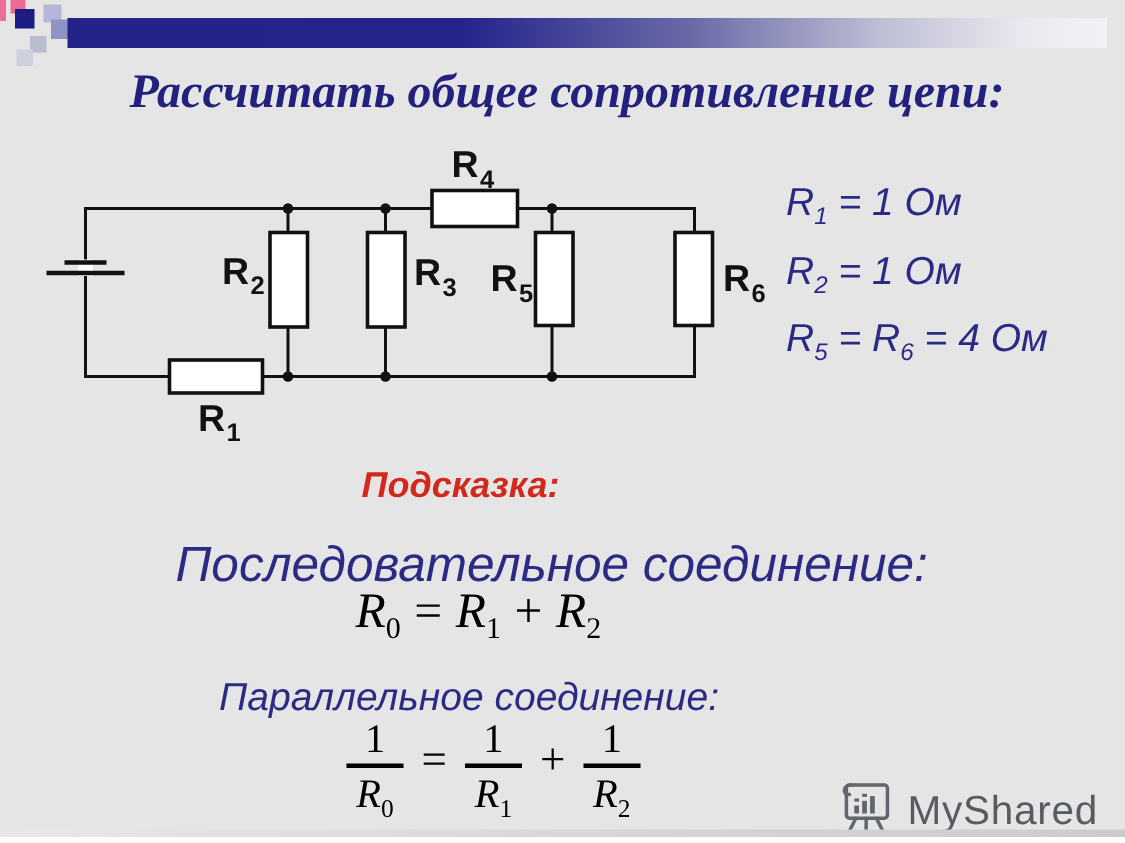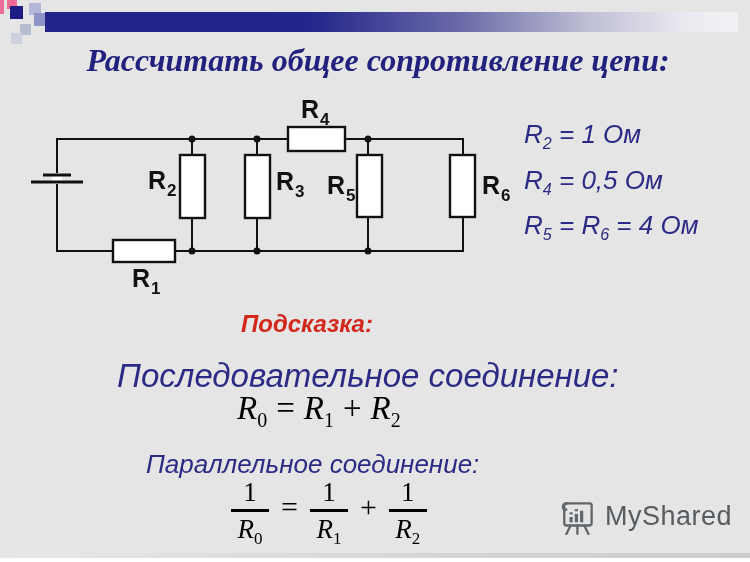--- a/index.html
+++ b/index.html
@@ -69,21 +69,21 @@
     font-family:"Liberation Serif",serif;color:#000;
   }
   .frac{display:flex;flex-direction:column;align-items:center;min-width:44px;}
   .frac .num{font-size:27px;line-height:1.05;}
   .frac .bar{width:38px;height:2.2px;background:#000;margin:3px 0 2px 0;}
   .frac .den{font-size:27px;font-style:italic;line-height:1.15;}
   .frac .den sub{font-size:17px;font-style:normal;line-height:0;}
   .pf-op{font-size:30px;margin:0 9px;transform:translateY(-4px);}
   
   .watermark{
-    position:absolute;left:560px;top:496px;display:flex;align-items:center;gap:7px;
+    position:absolute;left:560px;top:516px;display:flex;align-items:flex-end;gap:7px;
   }
   .wm-text{font-size:27px;letter-spacing:0.5px;color:#575c60;}
 </style>
 </head>
 <body>
 
 <div class="slide">
 
   <div class="deco sq-pink-strip"></div>
   <div class="deco sq-pink"></div>
@@ -126,22 +126,22 @@
       <text class="clabel" x="112" y="192"><tspan>R</tspan><tspan class="svgsub" dy="7" dx="1">1</tspan></text>
       <text class="clabel" x="128" y="94"><tspan>R</tspan><tspan class="svgsub" dy="7" dx="1">2</tspan></text>
       <text class="clabel" x="256" y="95"><tspan>R</tspan><tspan class="svgsub" dy="7" dx="1">3</tspan></text>
       <text class="clabel" x="281" y="23"><tspan>R</tspan><tspan class="svgsub" dy="7" dx="1">4</tspan></text>
       <text class="clabel" x="307" y="99"><tspan>R</tspan><tspan class="svgsub" dy="7" dx="1">5</tspan></text>
       <text class="clabel" x="462" y="99"><tspan>R</tspan><tspan class="svgsub" dy="7" dx="1">6</tspan></text>
     </g>
   </svg>
 
   <div class="values">
+    <div><span>R</span><sub>1</sub><span> = 1 Ом</span></div>
     <div><span>R</span><sub>2</sub><span> = 1 Ом</span></div>
-    <div><span>R</span><sub>4</sub><span> = 0,5 Ом</span></div>
     <div><span>R</span><sub>5</sub><span> = </span><span>R</span><sub>6</sub><span> = 4 Ом</span></div>
   </div>
 
   <p class="hint-heading">Подсказка:</p>
 
   <div class="series-label">Последовательное соединение:</div>
 
   <div class="series-formula">
     <span class="rvar">R</span><sub>0</sub><span class="op">=</span><span class="rvar">R</span><sub>1</sub><span class="op">+</span><span class="rvar">R</span><sub>2</sub>
   </div>

